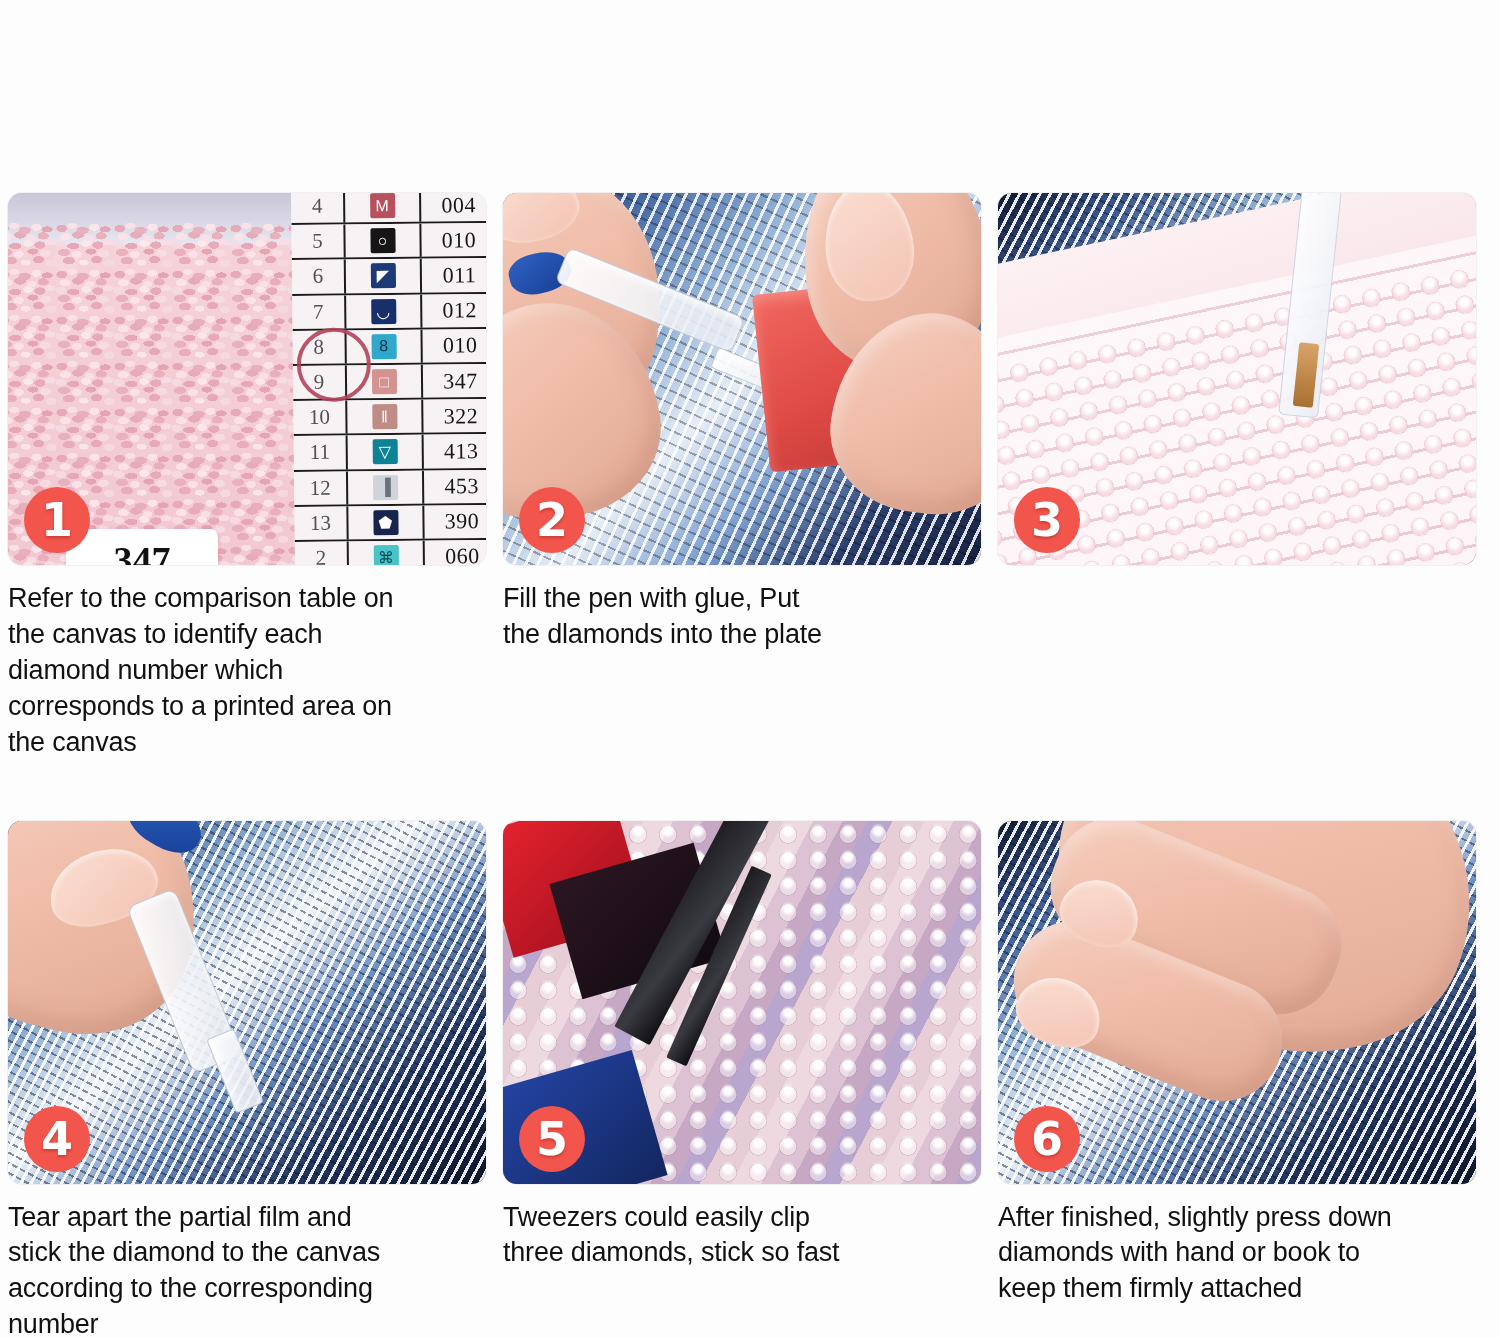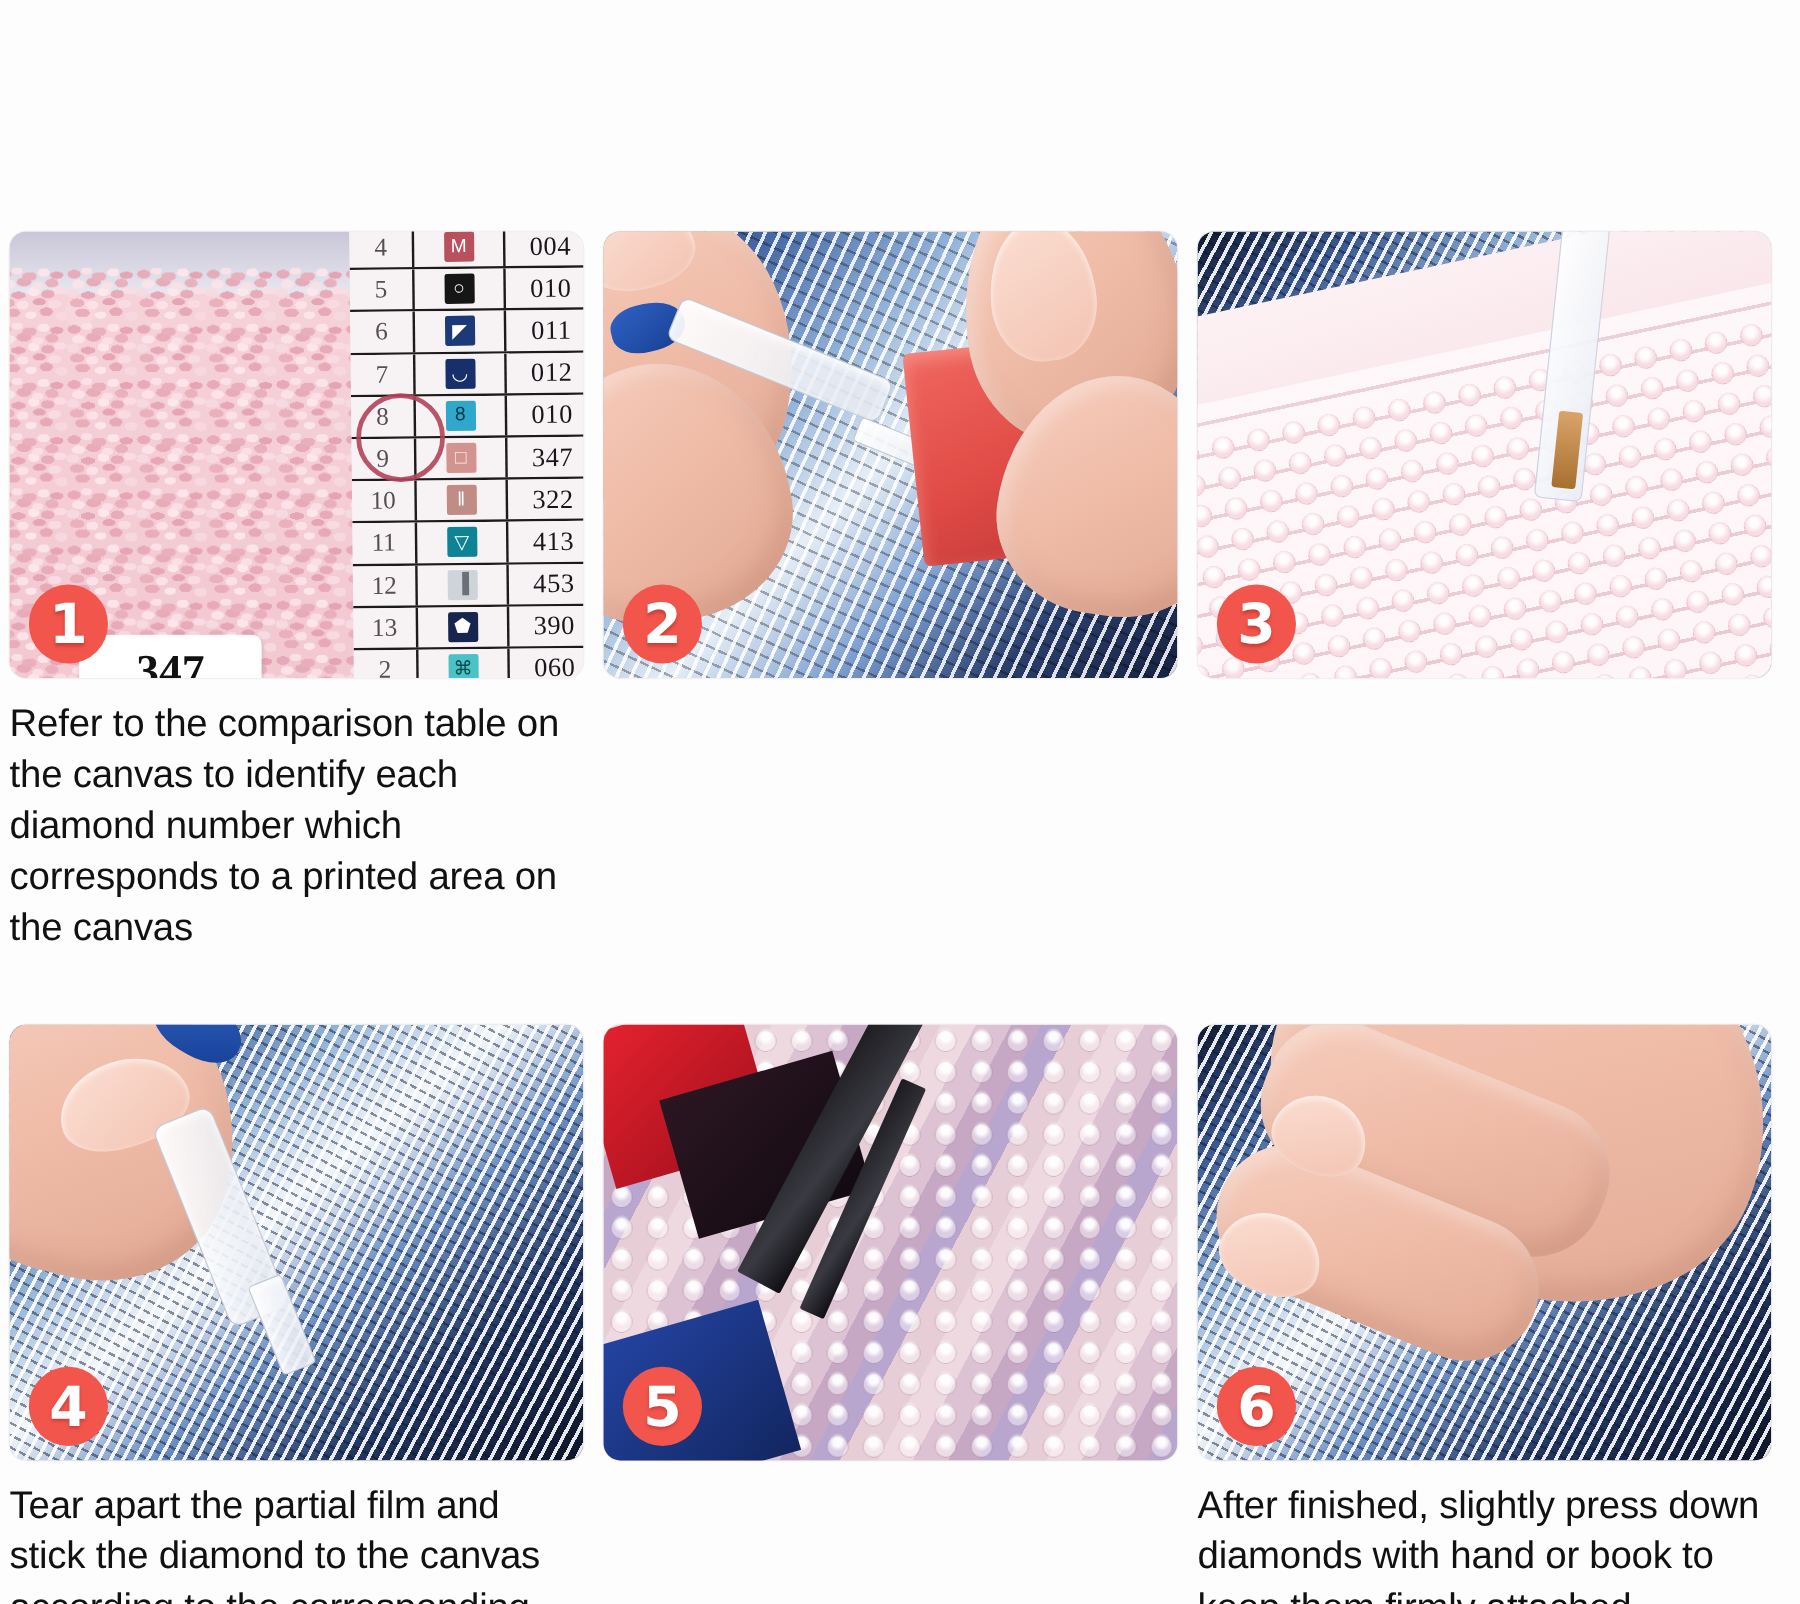--- a/index.html
+++ b/index.html
@@ -78,21 +78,21 @@
     display: flex;
     align-items: center;
     justify-content: center;
     font-family: "DejaVu Sans", sans-serif;
     text-shadow: 0 2px 3px rgba(120,20,15,0.35);
     z-index: 40;
   }
 
   .caption {
     margin-top: 16px;
-    font-size: 32px;
+    font-size: 27px;
     line-height: 1.33;
     color: #111111;
     font-family: "Liberation Sans Narrow", "Liberation Sans", sans-serif;
     letter-spacing: -0.2px;
     white-space: pre-line;
   }
 
   
   .p1 { background: #f1eef0; }
   .p1-bag {
@@ -472,20 +472,22 @@
           <div class="pen-cap-blue" style="left:6px;top:60px;width:62px;height:40px;transform:rotate(-14deg)"></div>
           <div class="pen-body" style="left:52px;top:88px;width:190px;height:38px;transform:rotate(22deg);border-radius:8px"></div>
           <div class="pen-body" style="left:208px;top:170px;width:90px;height:22px;transform:rotate(22deg);border-radius:4px"></div>
           <div class="p2-wax-top"></div>
           <div class="p2-wax"></div>
           <div class="hand" style="left:300px;top:-58px;width:185px;height:235px;transform:rotate(-8deg)"></div>
           <div class="nail" style="left:322px;top:-10px;width:88px;height:118px;transform:rotate(-6deg)"></div>
           <div class="hand" style="left:330px;top:120px;width:190px;height:200px;transform:rotate(8deg)"></div>
           <div class="badge">2</div>
         </div>
+        <div class="caption">Fill the pen with glue, Put
+the dlamonds into the plate</div>
       </div>
 
       <div class="cell">
         <div class="photo">
           <div class="mosaic-blue dense"></div>
           <div class="p3-tray"></div>
           <div class="p3-grooves"></div>
           <div class="p3-dots"></div>
           <div class="p3-pen"></div>
           <div class="p3-tip"></div>
@@ -516,20 +518,22 @@
       <div class="cell">
         <div class="photo">
           <div class="drills-multi"></div>
           <div class="p5-red"></div>
           <div class="p5-dark"></div>
           <div class="p5-blue"></div>
           <div class="tweezer" style="left:170px;top:-30px;width:40px;height:260px;transform:rotate(28deg)"></div>
           <div class="tweezer" style="left:205px;top:40px;width:22px;height:210px;transform:rotate(24deg)"></div>
           <div class="badge">5</div>
         </div>
+        <div class="caption">Tweezers could easily clip
+three diamonds, stick so fast</div>
       </div>
 
       <div class="cell">
         <div class="photo">
           <div class="mosaic-blue dense"></div>
           <div class="hand" style="left:60px;top:-110px;width:420px;height:330px;transform:rotate(22deg);border-radius:40% 45% 48% 48% / 55% 55% 45% 45%"></div>
           <div class="hand" style="left:48px;top:30px;width:300px;height:130px;transform:rotate(22deg);border-radius:60px"></div>
           <div class="hand" style="left:10px;top:130px;width:280px;height:120px;transform:rotate(22deg);border-radius:60px"></div>
           <div class="nail" style="left:18px;top:158px;width:86px;height:66px;transform:rotate(22deg)"></div>
           <div class="nail" style="left:62px;top:60px;width:80px;height:64px;transform:rotate(22deg)"></div>

